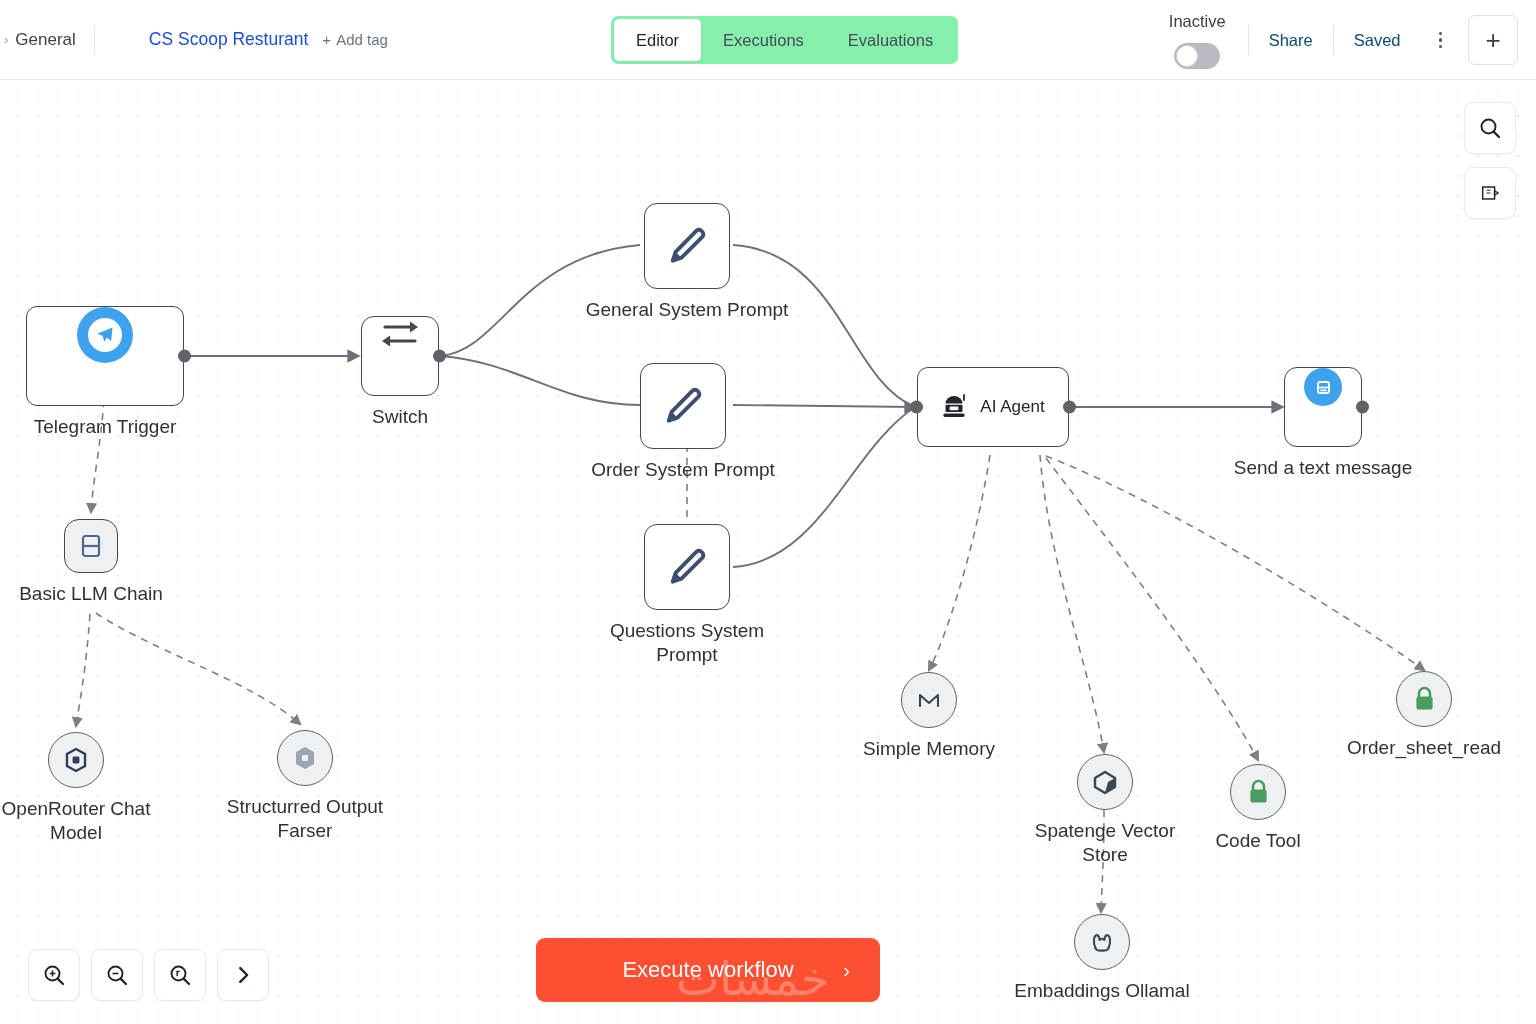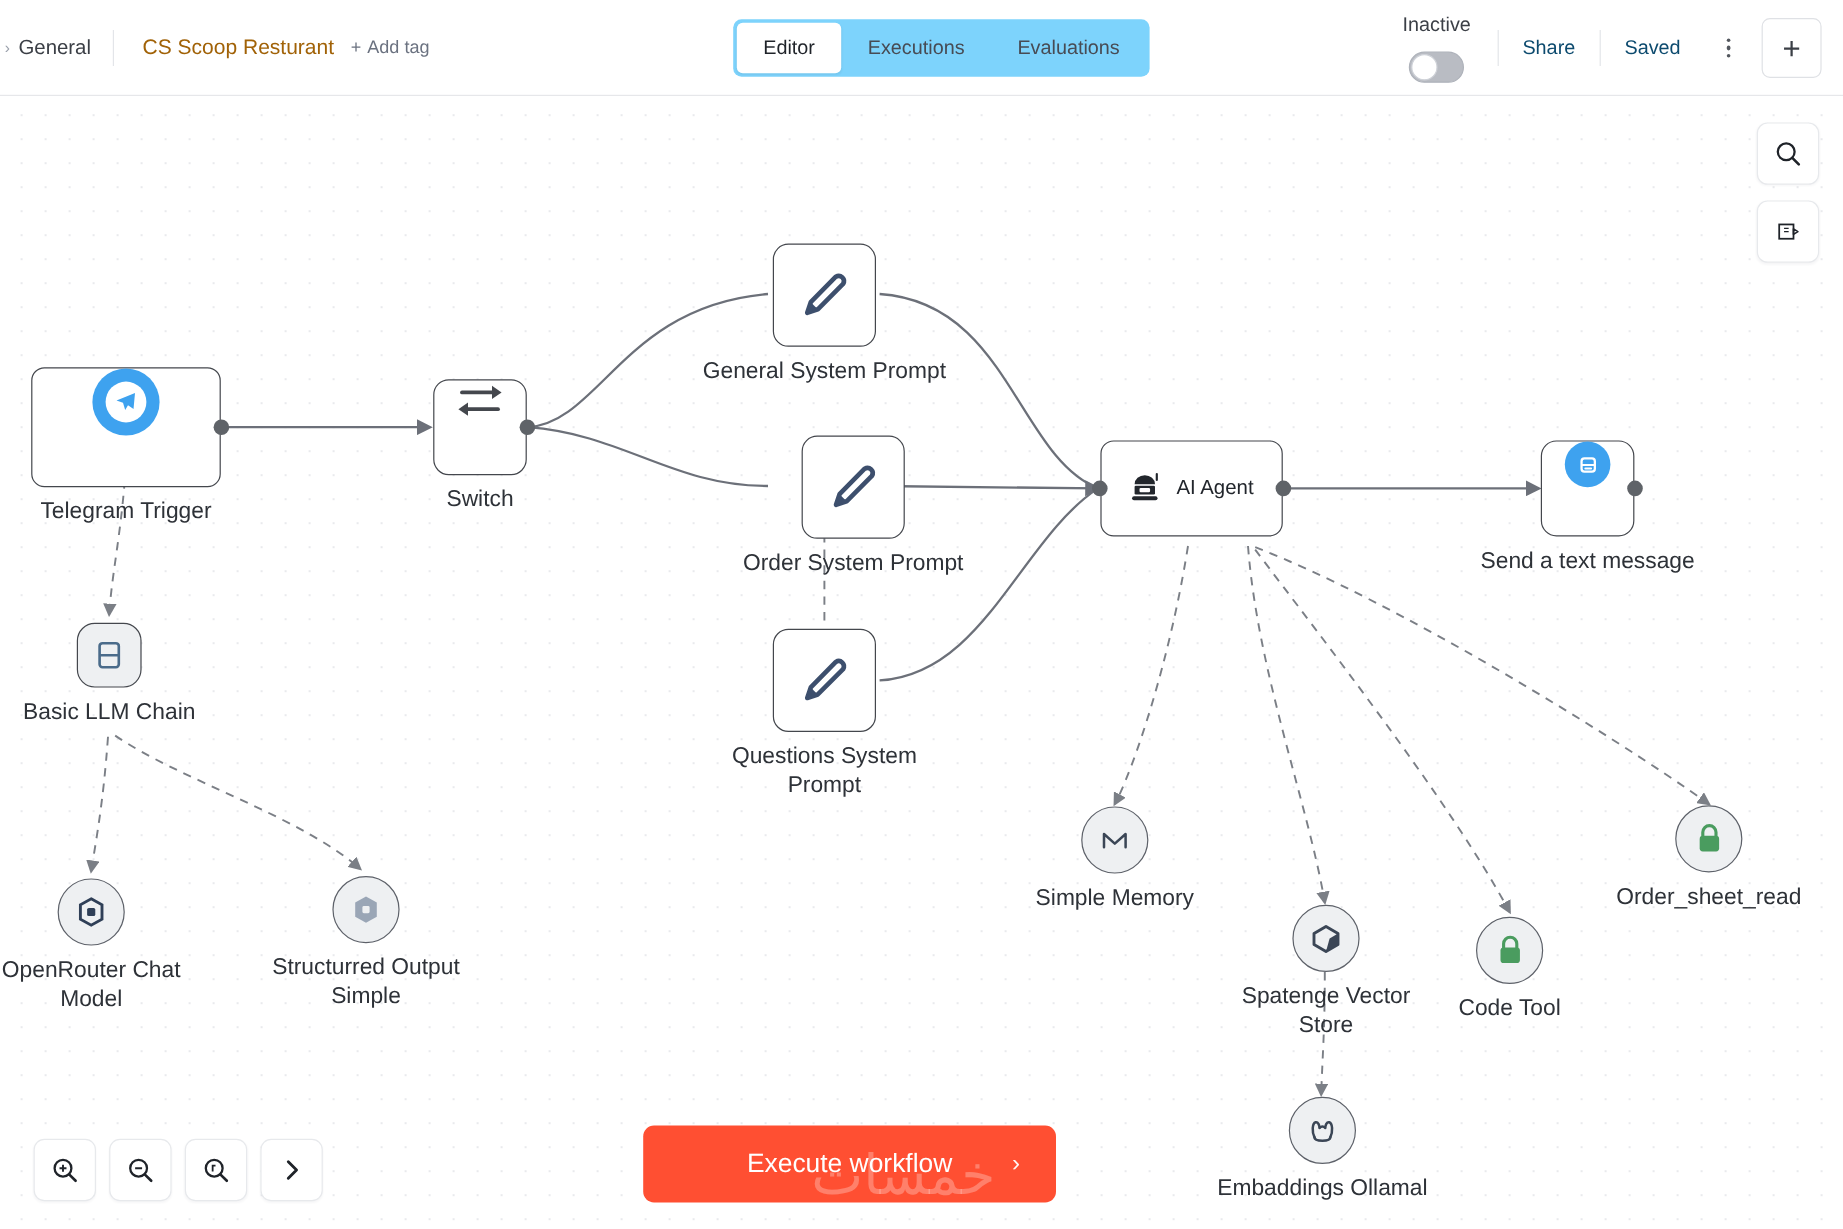--- a/index.html
+++ b/index.html
@@ -24,33 +24,34 @@
   }
   .hdr-left { display: flex; align-items: center; height: 100%; }
   .breadcrumb-home {
     display: flex; align-items: center; gap: 7px;
     padding: 0 18px 0 4px; height: 40px;
     font-size: 17px; color: #3b3f46;
   }
   .home-chevron { font-size: 13px; color: #9aa0ab; line-height: 1; }
   .hdr-divider { width: 1px; height: 30px; background: #e3e5e9; }
   .wf-title {
-    font-size: 17.5px; color: #a16207; padding: 0 14px 0 24px;
+    font-size: 17.5px; color: #1d4ed8; padding: 0 14px 0 24px;
     white-space: nowrap;
+    margin-left: 30px;
   }
   .add-tag {
     font-size: 15px; color: #6b7280; display: flex;
     align-items: center; gap: 5px; cursor: pointer;
   }
   .add-tag .plus { font-size: 15px; color: #6b7280; }
 
   .hdr-center {
     position: absolute; left: 611px; top: 16px;
     display: flex; align-items: stretch;
-    background: #7dd3fc; border-radius: 7px;
+    background: #86efac; border-radius: 7px;
     height: 48px; padding: 3px; gap: 0;
   }
   .tab {
     display: flex; align-items: center; justify-content: center;
     padding: 0 22px; font-size: 16.5px; color: #474b54;
     border-radius: 5px; cursor: pointer; white-space: nowrap;
   }
   .tab.active { background: #ffffff; color: #1f2329; box-shadow: 0 1px 2px rgba(0,0,0,.06); }
 
   .hdr-right {
@@ -323,21 +324,21 @@
     <div class="node" style="left:644px; top:123px; width:86px; height:86px;">
       <div class="sq-node">
         <svg width="44" height="44" viewBox="0 0 24 24" aria-hidden="true">
           <path d="M17.2 3.6 a2.4 2.4 0 0 1 3.3 3.3 L9 18.4 L4.2 20 L5.8 15.2 Z" fill="none" stroke="#3d4f6d" stroke-width="2.1" stroke-linejoin="round"></path>
           <path d="M5.8 15.2 L9 18.4 L4.2 20 Z" fill="#3d4f6d"></path>
         </svg>
       </div>
       <div class="node-label">General System Prompt</div>
     </div>
 
-    <div class="node" style="left:668px; top:283px; width:86px; height:86px;">
+    <div class="node" style="left:640px; top:283px; width:86px; height:86px;">
       <div class="sq-node">
         <svg width="44" height="44" viewBox="0 0 24 24" aria-hidden="true">
           <path d="M17.2 3.6 a2.4 2.4 0 0 1 3.3 3.3 L9 18.4 L4.2 20 L5.8 15.2 Z" fill="none" stroke="#3d4f6d" stroke-width="2.1" stroke-linejoin="round"></path>
           <path d="M5.8 15.2 L9 18.4 L4.2 20 Z" fill="#3d4f6d"></path>
         </svg>
       </div>
       <div class="node-label">Order System Prompt</div>
     </div>
 
     <div class="node" style="left:644px; top:444px; width:86px; height:86px;">
@@ -404,21 +405,21 @@
     </div>
 
     <div class="node" style="left:277px; top:650px; width:56px; height:56px;">
       <div class="circ-node">
         <svg width="24" height="26" viewBox="0 0 24 26" aria-hidden="true">
           <path d="M12 2 L21 7 L21 19 L12 24 L3 19 L3 7 Z" fill="#9aa6b6"></path>
           <rect x="9" y="10" width="6" height="6" rx="1.2" fill="#eef0f2"></rect>
         </svg>
       </div>
       <div class="node-label">Structurred Output
-Simple</div>
+Farser</div>
     </div>
 
     <div class="node" style="left:901px; top:592px; width:56px; height:56px;">
       <div class="circ-node">
         <svg width="26" height="24" viewBox="0 0 26 24" aria-hidden="true">
           <path d="M4 18 L4 7 L13 15 L22 7 L22 18" fill="none" stroke="#3b4656" stroke-width="2.1" stroke-linecap="round" stroke-linejoin="round"></path>
         </svg>
       </div>
       <div class="node-label">Simple Memory</div>
     </div>

